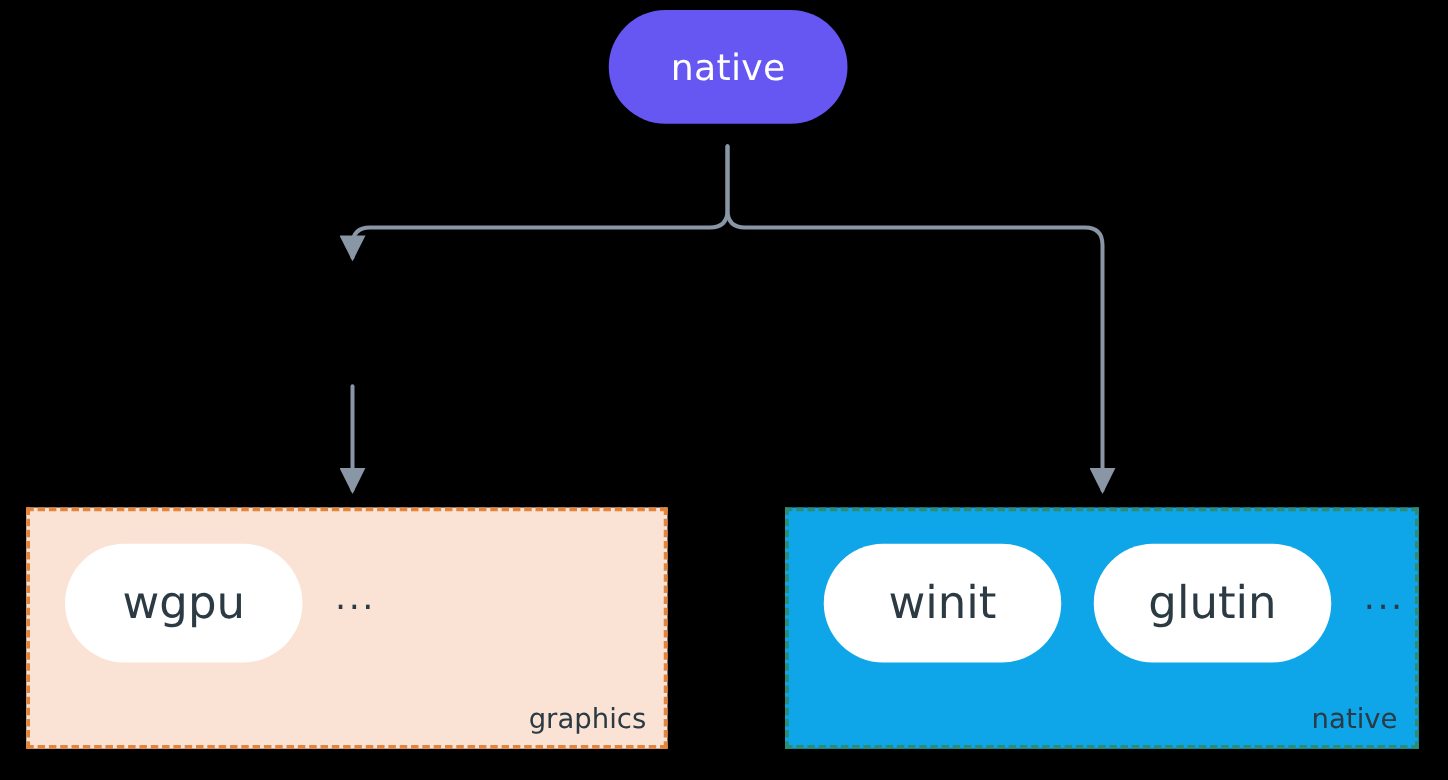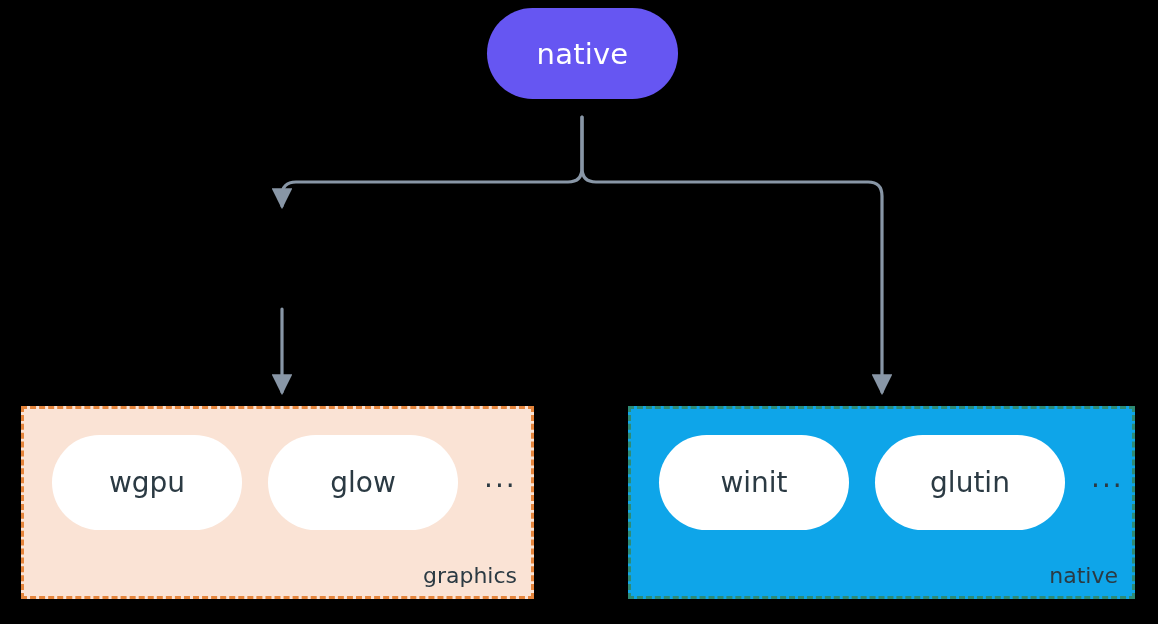--- a/index.html
+++ b/index.html
@@ -96,21 +96,21 @@
     height: 95px;
     min-width: 190px;
     padding: 0 26px;
     box-sizing: border-box;
     background: #ffffff;
     border-radius: 48px;
     display: flex;
     align-items: center;
     justify-content: center;
     color: #2b3a43;
-    font-size: 28px;
+    font-size: 36px;
     user-select: none;
   }
   .ellipsis {
     color: #2b3a43;
     font-size: 28px;
     letter-spacing: 2px;
     user-select: none;
     padding-bottom: 10px;
   }
 </style>
@@ -136,23 +136,20 @@
   <div class="node node-native">
     <span>native</span>
   </div>
 
 
   <div class="cluster cluster-renderers">
     <div class="pill-row">
       <div class="pill">
         <span>wgpu</span>
       </div>
-      <div class="pill">
-        <span>glow</span>
-      </div>
       <span class="ellipsis">...</span>
     </div>
     <div class="cluster-label">graphics</div>
   </div>
 
   <div class="cluster cluster-shells">
     <div class="pill-row">
       <div class="pill">
         <span>winit</span>
       </div>

